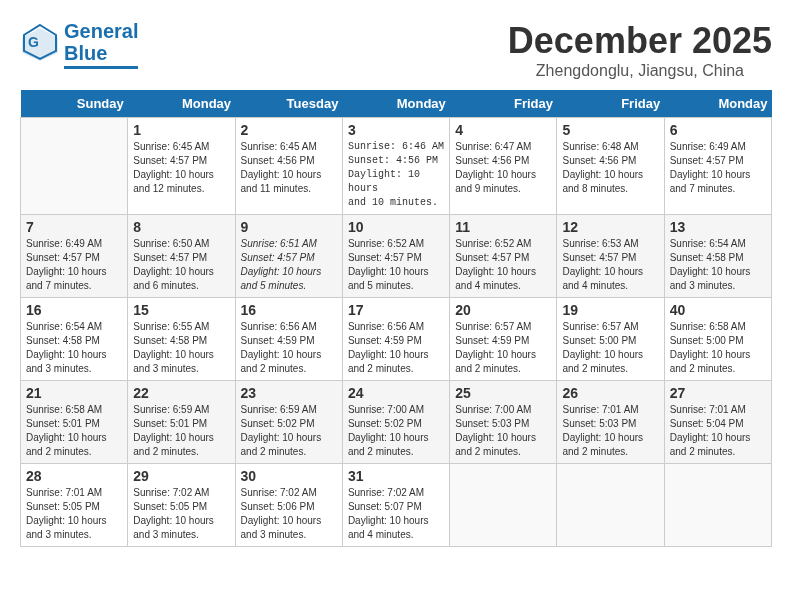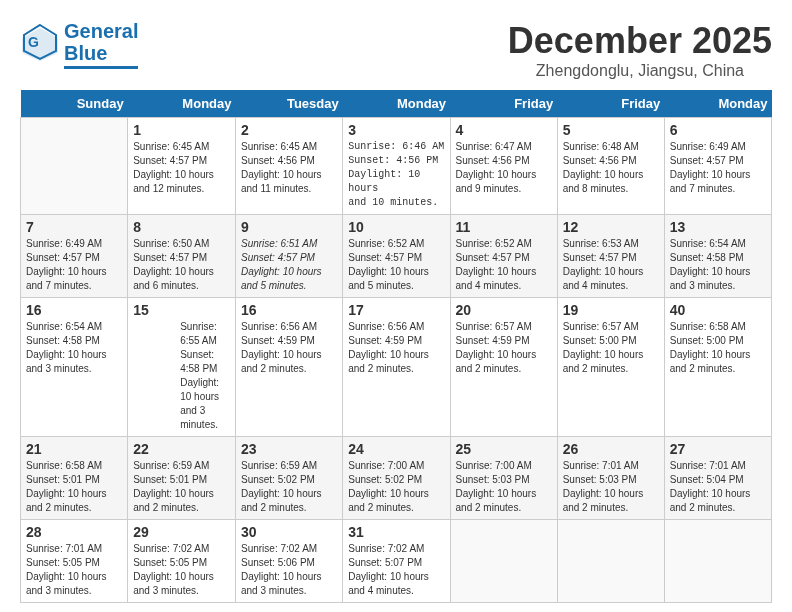--- a/index.html
+++ b/index.html
@@ -207,21 +207,21 @@
       <tr class="row-white">
         <td>
           <span class="day-num">16</span>
           <div class="day-info" style="white-space: pre-line;">Sunrise: 6:54 AM
 Sunset: 4:58 PM
 Daylight: 10 hours
 and 3 minutes.</div>
         </td>
         <td>
           <span class="day-num">15</span>
-          <div class="day-info" style="white-space: pre-line; margin-left: 47px;">Sunrise: 6:55 AM
+          <div class="day-info" style="white-space: pre-line;">Sunrise: 6:55 AM
 Sunset: 4:58 PM
 Daylight: 10 hours
 and 3 minutes.</div>
         </td>
         <td>
           <span class="day-num">16</span>
           <div class="day-info" style="white-space: pre-line;">Sunrise: 6:56 AM
 Sunset: 4:59 PM
 Daylight: 10 hours
 and 2 minutes.</div>

